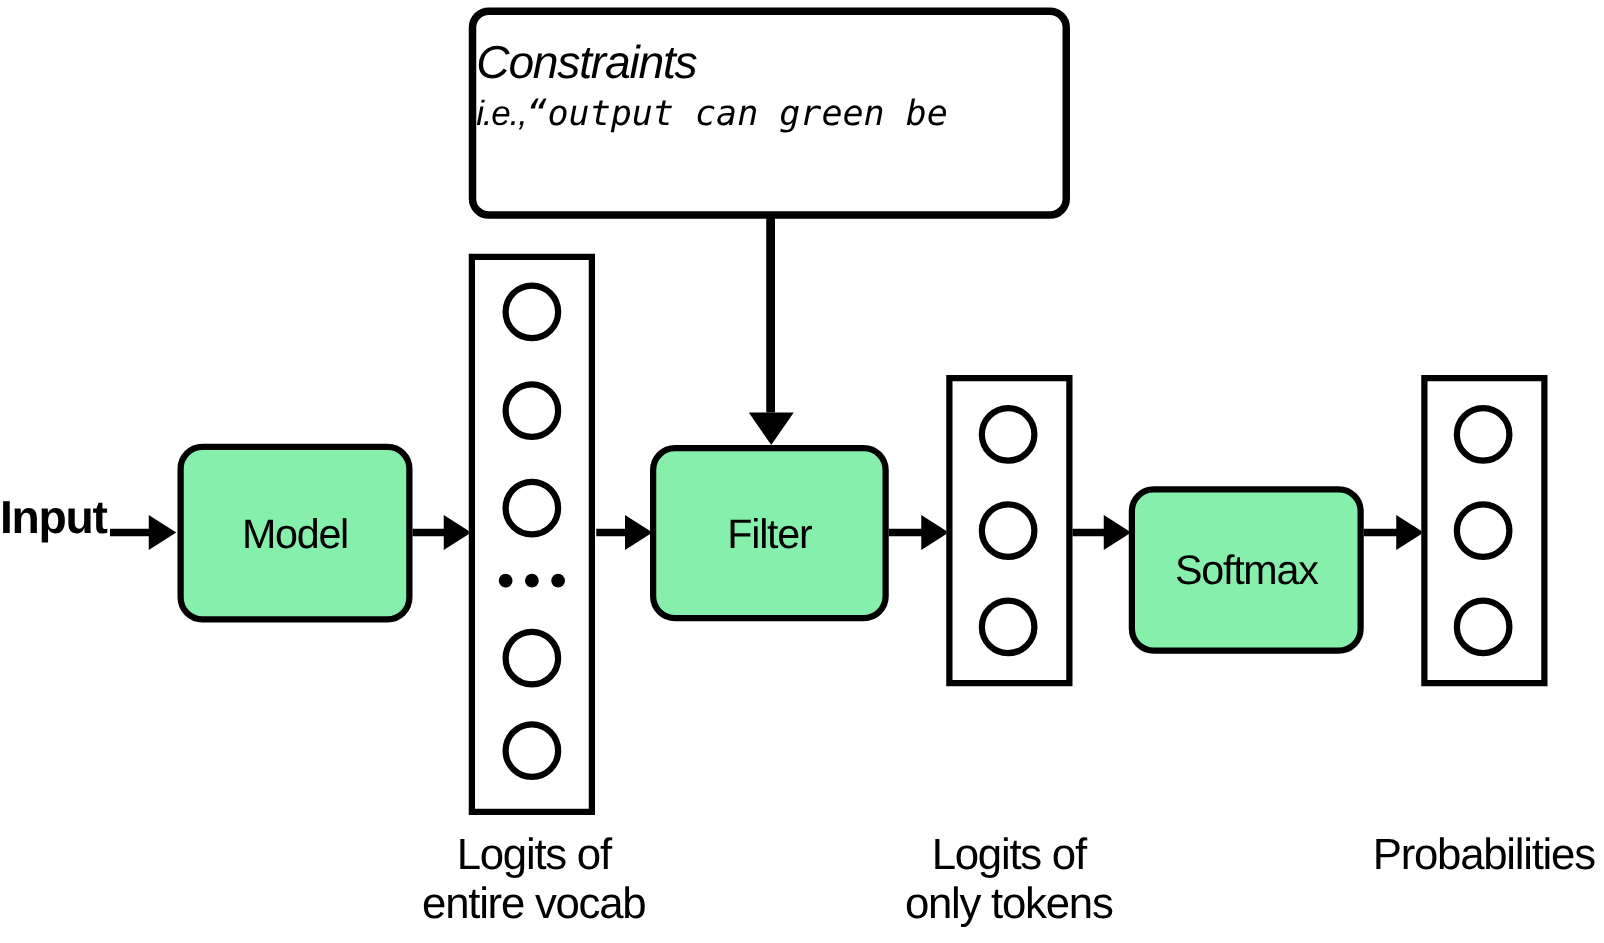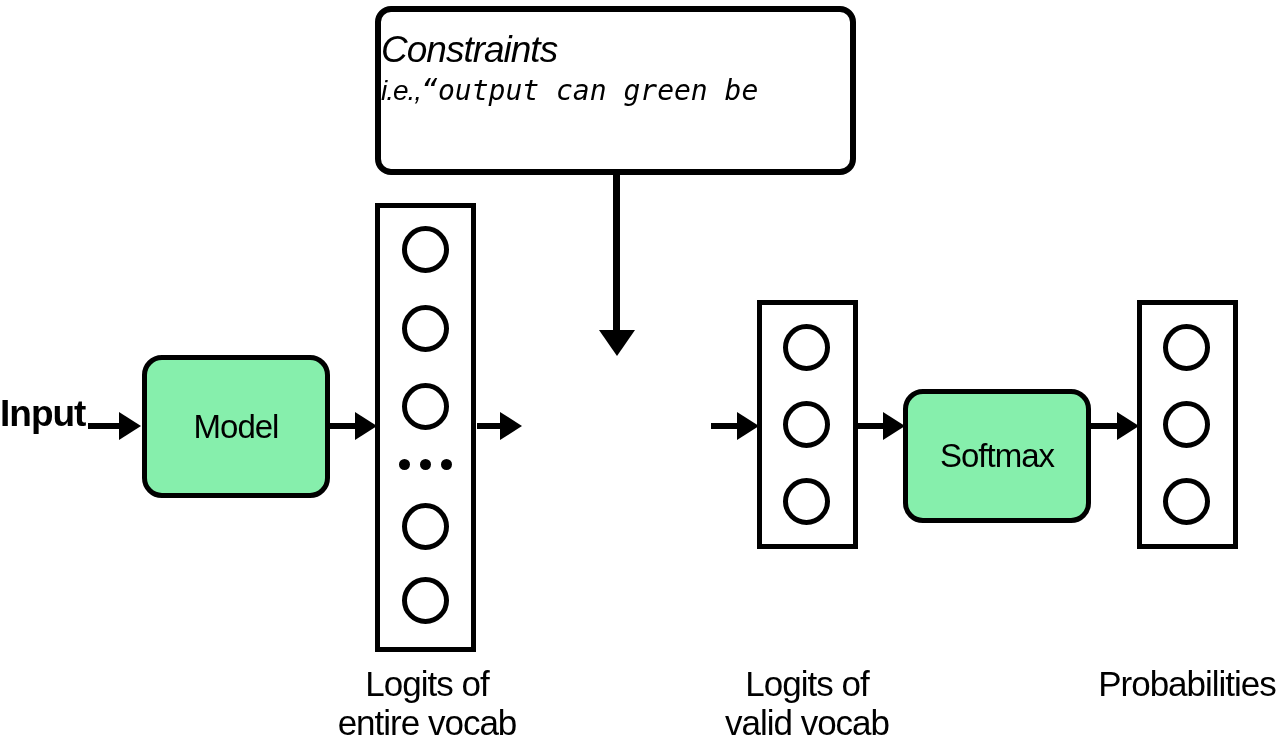--- a/index.html
+++ b/index.html
@@ -165,20 +165,23 @@
   <div class="constraints">
     <div class="constraints-title">Constraints</div>
     <div class="constraints-line"><span class="sans">i.e.,</span><span class="mono">“output can green be</span></div>
   </div>
 
   <div class="v-arrow" style="left:599px; top:173px; height:183px;">
     <div class="shaft"></div>
     <div class="head"></div>
   </div>
 
+  <div class="node" style="left:520px; top:356px; width:191px; height:141px;">
+    <span>Filter</span>
+  </div>
 
   <div class="h-arrow" style="left:711px; top:412px; width:48px;">
     <div class="shaft"></div>
     <div class="head"></div>
   </div>
 
   <div class="col" style="left:757px; top:300px; width:101px; height:249px;">
     <div class="circle" style="left:21px; top:19px;"></div>
     <div class="circle" style="left:21px; top:96px;"></div>
     <div class="circle" style="left:21px; top:173px;"></div>
@@ -203,17 +206,17 @@
     <div class="circle" style="left:21px; top:96px;"></div>
     <div class="circle" style="left:21px; top:173px;"></div>
   </div>
 
   <div class="col-label" style="left:267px;">
     <div>Logits of</div>
     <div>entire vocab</div>
   </div>
   <div class="col-label" style="left:647px;">
     <div>Logits of</div>
-    <div>valid vocab</div>
+    <div>only tokens</div>
   </div>
   <div class="col-label" style="left:1027px;">Probabilities</div>
 
 </div>
 
 </body></html>

